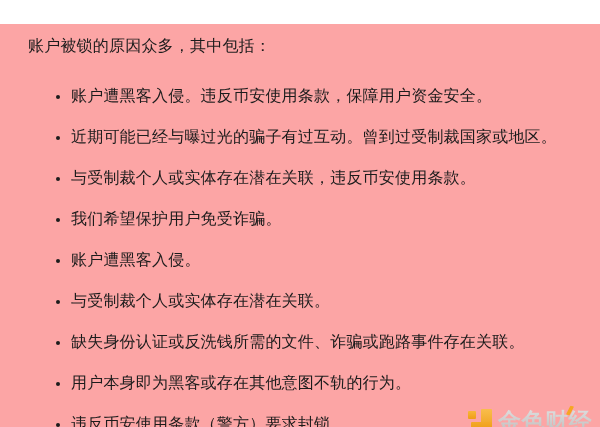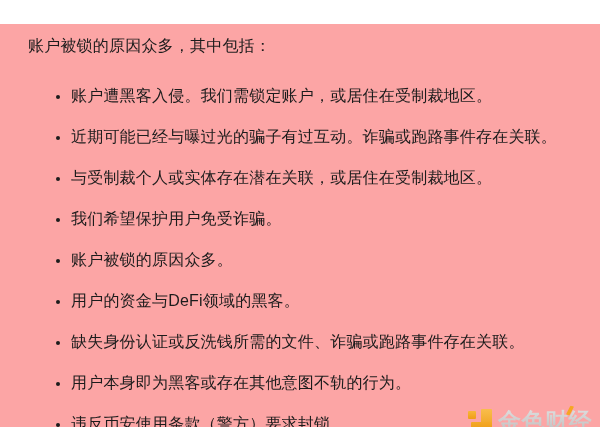--- a/index.html
+++ b/index.html
@@ -99,26 +99,26 @@
   }
 </style>
 </head>
 <body>
 
 <div class="page">
 
   <div class="title">账户被锁的原因众多，其中包括：</div>
 
   <ul class="reasons">
-    <li>账户遭黑客入侵。我们需锁定账户，或居住在受制裁地区。</li>
-    <li>近期可能已经与曝过光的骗子有过互动。诈骗或跑路事件存在关联。</li>
-    <li>与受制裁个人或实体存在潜在关联，或居住在受制裁地区。</li>
+    <li>账户遭黑客入侵。违反币安使用条款，保障用户资金安全。</li>
+    <li>近期可能已经与曝过光的骗子有过互动。曾到过受制裁国家或地区。</li>
+    <li>与受制裁个人或实体存在潜在关联，违反币安使用条款。</li>
     <li>我们希望保护用户免受诈骗。</li>
-    <li>账户被锁的原因众多。</li>
-    <li>用户的资金与DeFi领域的黑客。</li>
+    <li>账户遭黑客入侵。</li>
+    <li>与受制裁个人或实体存在潜在关联。</li>
     <li>缺失身份认证或反洗钱所需的文件、诈骗或跑路事件存在关联。</li>
     <li>用户本身即为黑客或存在其他意图不轨的行为。</li>
     <li>违反币安使用条款（警方）要求封锁。</li>
   </ul>
 
   <div class="watermark">
     <div class="logo-icon">
       <span class="dot"></span>
       <span class="bar-v"></span>
       <span class="bar-h"></span>

